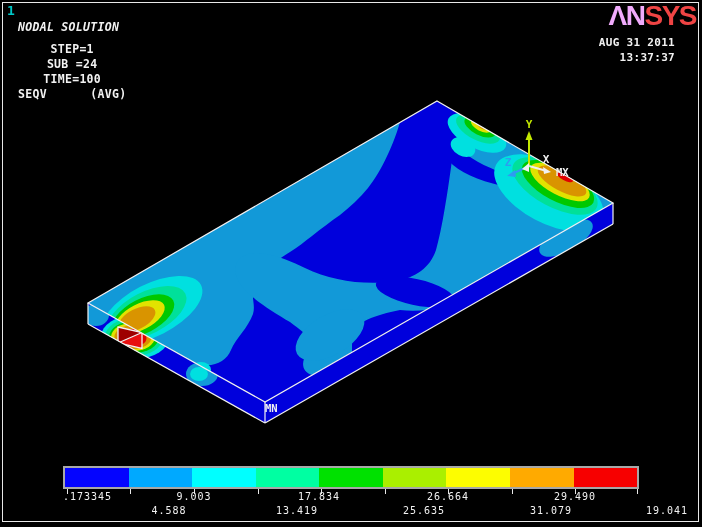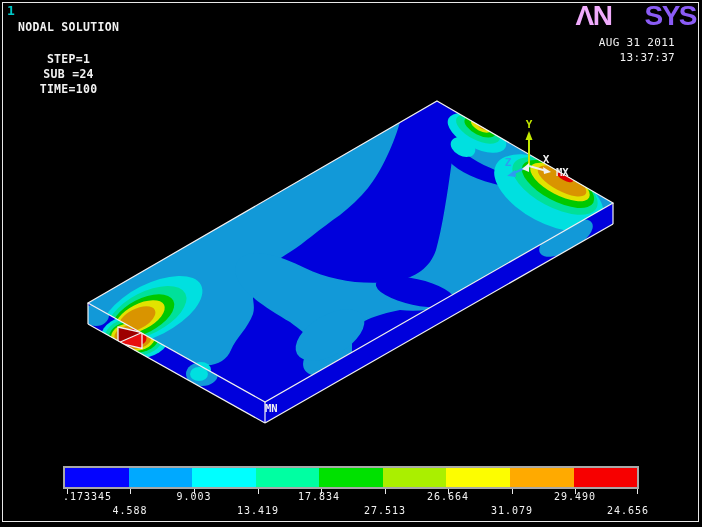--- a/index.html
+++ b/index.html
@@ -2,39 +2,39 @@
 <html><head>
 <meta charset="utf-8">
 <style>
   html,body{margin:0;padding:0;background:#000;}
   .screen{position:relative;width:702px;height:527px;background:#000;overflow:hidden;
           font-family:"DejaVu Sans Mono","Liberation Mono",monospace;}
   .frame{position:absolute;left:2px;top:2px;right:3px;bottom:5px;border:1px solid #e8e8e8;pointer-events:none;}
   
   .win-num{position:absolute;left:7px;top:3px;font-size:13px;font-weight:bold;color:#00c8c8;}
   .info{position:absolute;left:18px;top:20px;color:#f2f2f2;font-size:11.5px;font-weight:bold;letter-spacing:.3px;}
-  .info .title{height:15px;line-height:15px;margin-bottom:17px;white-space:pre;}
+  .info .title{height:15px;line-height:15px;margin-bottom:7px;white-space:pre;font-style:italic;}
   .info .line{height:15px;line-height:15px;white-space:pre;text-align:center;}
   
   .logo{position:absolute;top:3px;right:6px;font-family:"Liberation Sans","DejaVu Sans",sans-serif;
         font-size:28px;font-weight:800;letter-spacing:-1.5px;line-height:26px;}
   .logo .w{color:#f0abfc;}
-  .logo .y{color:#8b5cf6;padding-left:33px;}
+  .logo .y{color:#ef4444;}
   .datetime{position:absolute;top:35px;right:27px;text-align:right;color:#f2f2f2;
-            font-size:11px;font-weight:normal;letter-spacing:.3px;line-height:15px;}
+            font-size:11px;font-weight:bold;letter-spacing:.3px;line-height:15px;}
   
   .viewport{position:absolute;left:0;top:0;width:702px;height:527px;}
   
   .cbar{position:absolute;left:63px;top:466px;width:576px;height:23px;border:2px solid #a8a8a8;
         box-sizing:border-box;display:flex;}
   .cb-band{flex:1 1 0;height:100%;}
   .cb-tick{position:absolute;top:489px;width:1px;height:5px;background:#e8e8e8;}
   .cb-label{position:absolute;color:#f2f2f2;font-size:10px;font-weight:normal;letter-spacing:1px;white-space:nowrap;}
   .rowa{top:491px;}
-  .rowb{top:505px;}
+  .rowb{top:505px;margin-left:39px;}
   .ctr{transform:translateX(-50%);}
   svg text{font-family:"DejaVu Sans Mono","Liberation Mono",monospace;font-weight:bold;}
 </style>
 </head>
 <body>
 
 <div class="screen">
 
   <svg class="viewport" viewBox="0 0 702 527">
     <defs>
@@ -149,20 +149,21 @@
 
   <div class="frame"></div>
 
   <div class="win-num">1</div>
 
   <div class="info">
     <div class="title">NODAL SOLUTION</div>
     <div class="line">STEP=1</div>
     <div class="line">SUB =24</div>
     <div class="line">TIME=100</div>
+    <div class="line">SEQV      (AVG)</div>
   </div>
 
   <div class="logo"><span class="w">ΛN</span><span class="y">SYS</span></div>
   <div class="datetime">
     <div>AUG 31 2011</div>
     <div>13:37:37</div>
   </div>
 
   <div class="cbar">
     <div class="cb-band" style="background: rgb(4, 4, 255);"></div>
@@ -184,19 +185,19 @@
   <div class="cb-tick" style="left:448px"></div>
   <div class="cb-tick" style="left:512px"></div>
   <div class="cb-tick" style="left:575px"></div>
   <div class="cb-tick" style="left:637px"></div>
 
   <span class="cb-label rowa" style="left:63px">.173345</span>
   <span class="cb-label rowb ctr" style="left:130px">4.588</span>
   <span class="cb-label rowa ctr" style="left:194px">9.003</span>
   <span class="cb-label rowb ctr" style="left:258px">13.419</span>
   <span class="cb-label rowa ctr" style="left:319px">17.834</span>
-  <span class="cb-label rowb ctr" style="left:385px">27.513</span>
+  <span class="cb-label rowb ctr" style="left:385px">25.635</span>
   <span class="cb-label rowa ctr" style="left:448px">26.664</span>
   <span class="cb-label rowb ctr" style="left:512px">31.079</span>
   <span class="cb-label rowa ctr" style="left:575px">29.490</span>
-  <span class="cb-label rowb ctr" style="left:628px">24.656</span>
+  <span class="cb-label rowb ctr" style="left:628px">19.041</span>
 
 </div>
 
 </body></html>

